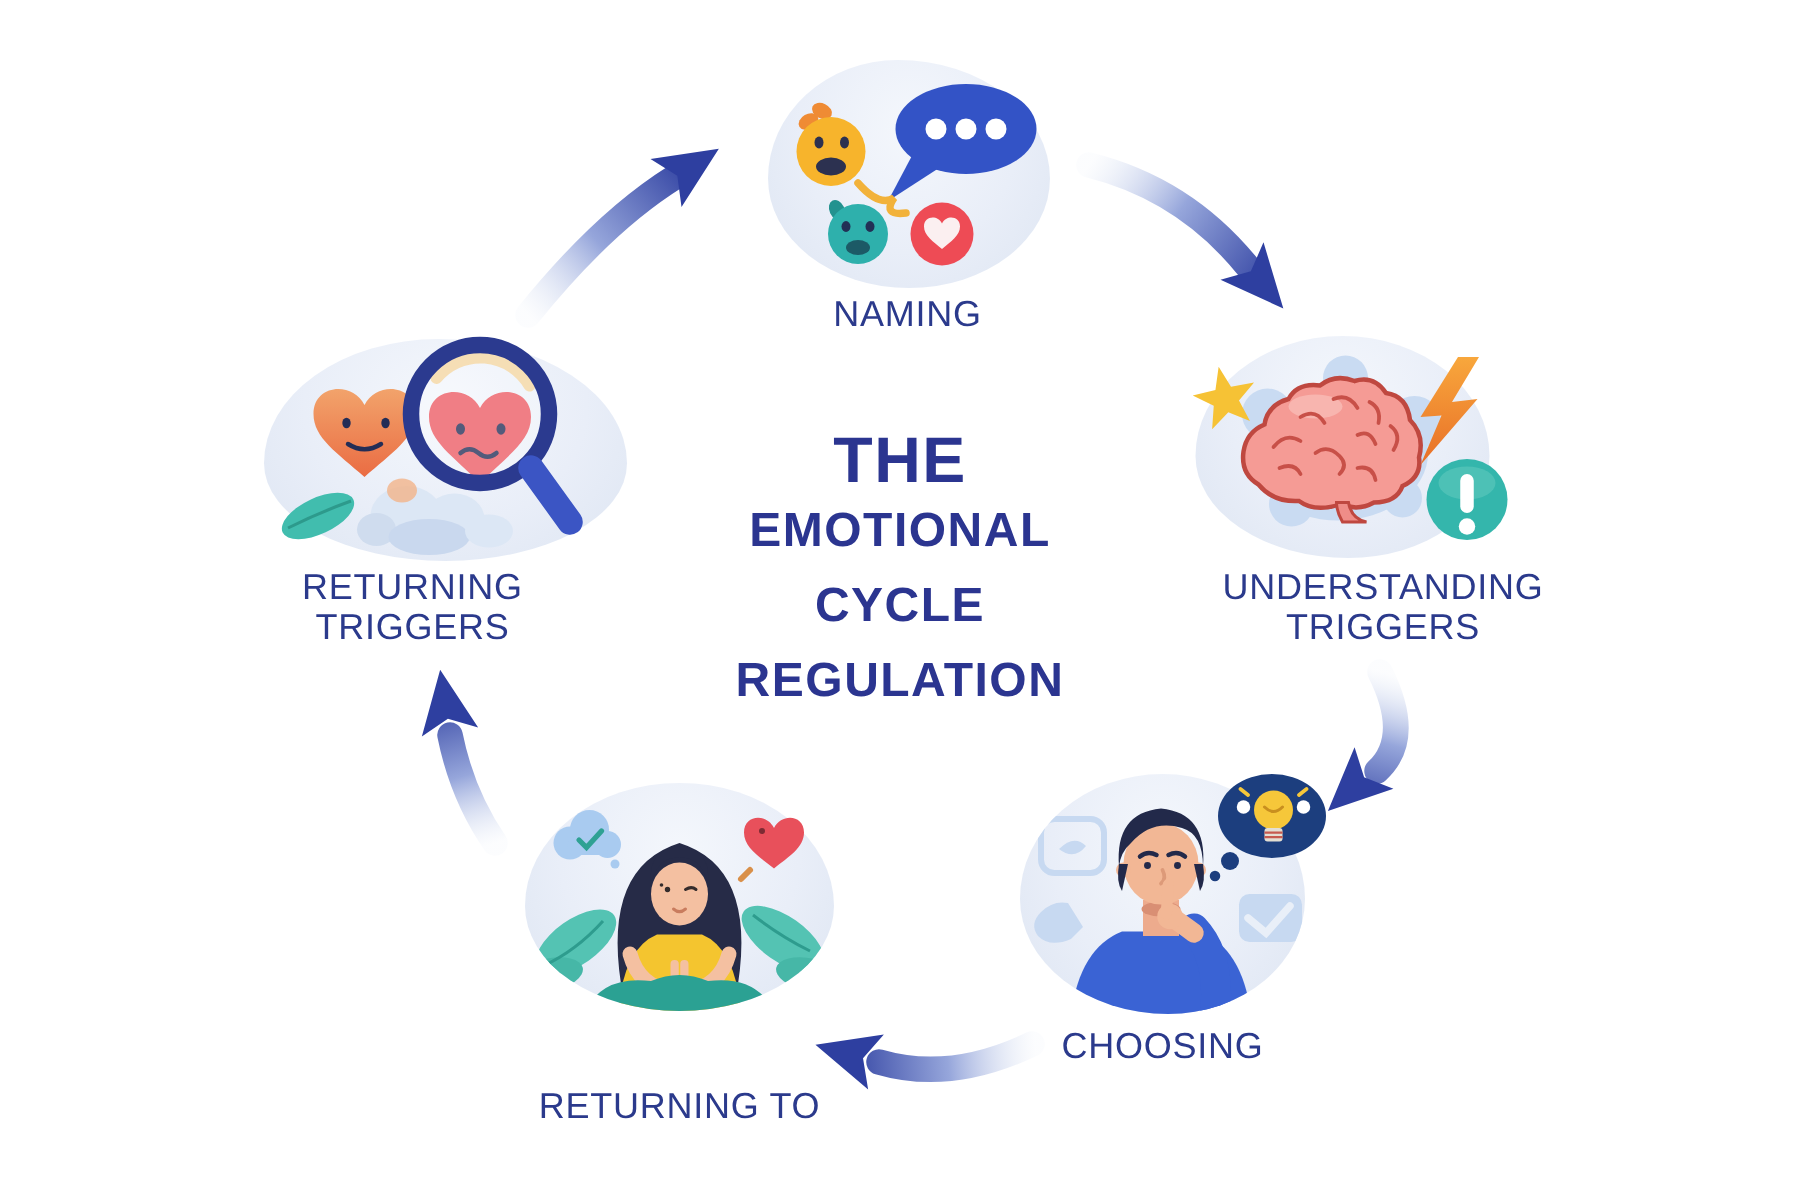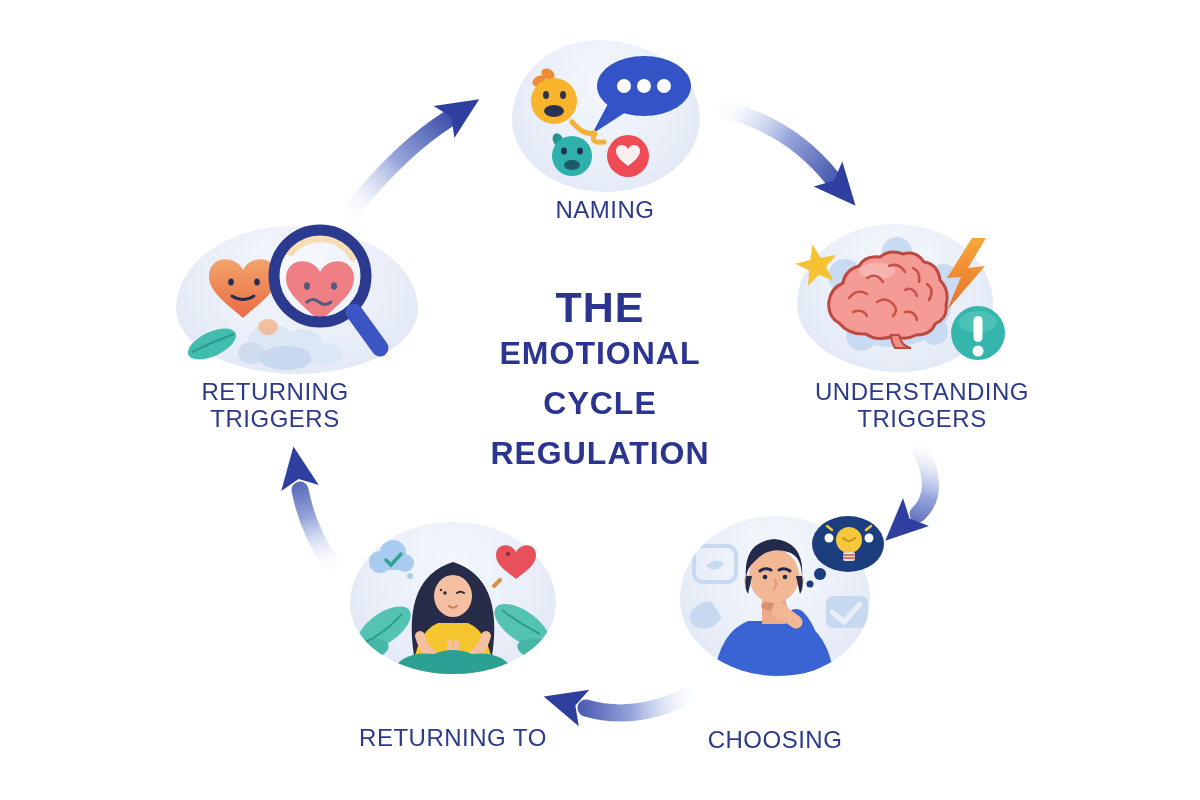--- a/index.html
+++ b/index.html
@@ -203,21 +203,21 @@
     <circle cx="140" cy="58" r="6" fill="#1c3e7e"></circle>
     <circle cx="130" cy="68" r="3.5" fill="#1c3e7e"></circle>
     <circle cx="149" cy="22" r="4.5" fill="#ffffff"></circle>
     <circle cx="189" cy="22" r="4.5" fill="#ffffff"></circle>
     <circle cx="169" cy="24" r="13" fill="#f6c73a"></circle>
     <path d="M163,22 Q169,28 175,22" stroke="#c98f1f" stroke-width="2" fill="none" stroke-linecap="round"></path>
     <rect x="163" y="36" width="12" height="9" rx="2" fill="#e3ded2"></rect>
     <path d="M163,39 h12 M163,42 h12" stroke="#c65a4f" stroke-width="1.5"></path>
     <path d="M152,14 l-5,-4 M186,14 l5,-4" stroke="#f6c73a" stroke-width="2.5" stroke-linecap="round"></path>
   </svg>
-  <div class="stage-label" style="left:672px;top:684px;width:206px;margin-top:42px;">
+  <div class="stage-label" style="left:672px;top:684px;width:206px;">
     <div>CHOOSING</div>
   </div>
 
   <div class="bubble" style="left:350px;top:522px;width:206px;height:152px;border-radius:50% 50% 50% 50% / 54% 54% 46% 46%;overflow:hidden;">
     <svg width="206" height="152" viewBox="0 0 206 152">
       <g>
         <ellipse cx="34" cy="106" rx="31" ry="15" fill="#54c3b3" transform="rotate(-35 34 106)"></ellipse>
         <ellipse cx="16" cy="128" rx="23" ry="11" fill="#46b7a7" transform="rotate(-12 16 128)"></ellipse>
         <ellipse cx="172" cy="104" rx="32" ry="15" fill="#54c3b3" transform="rotate(35 172 104)"></ellipse>
         <ellipse cx="190" cy="128" rx="23" ry="11" fill="#46b7a7" transform="rotate(12 190 128)"></ellipse>

